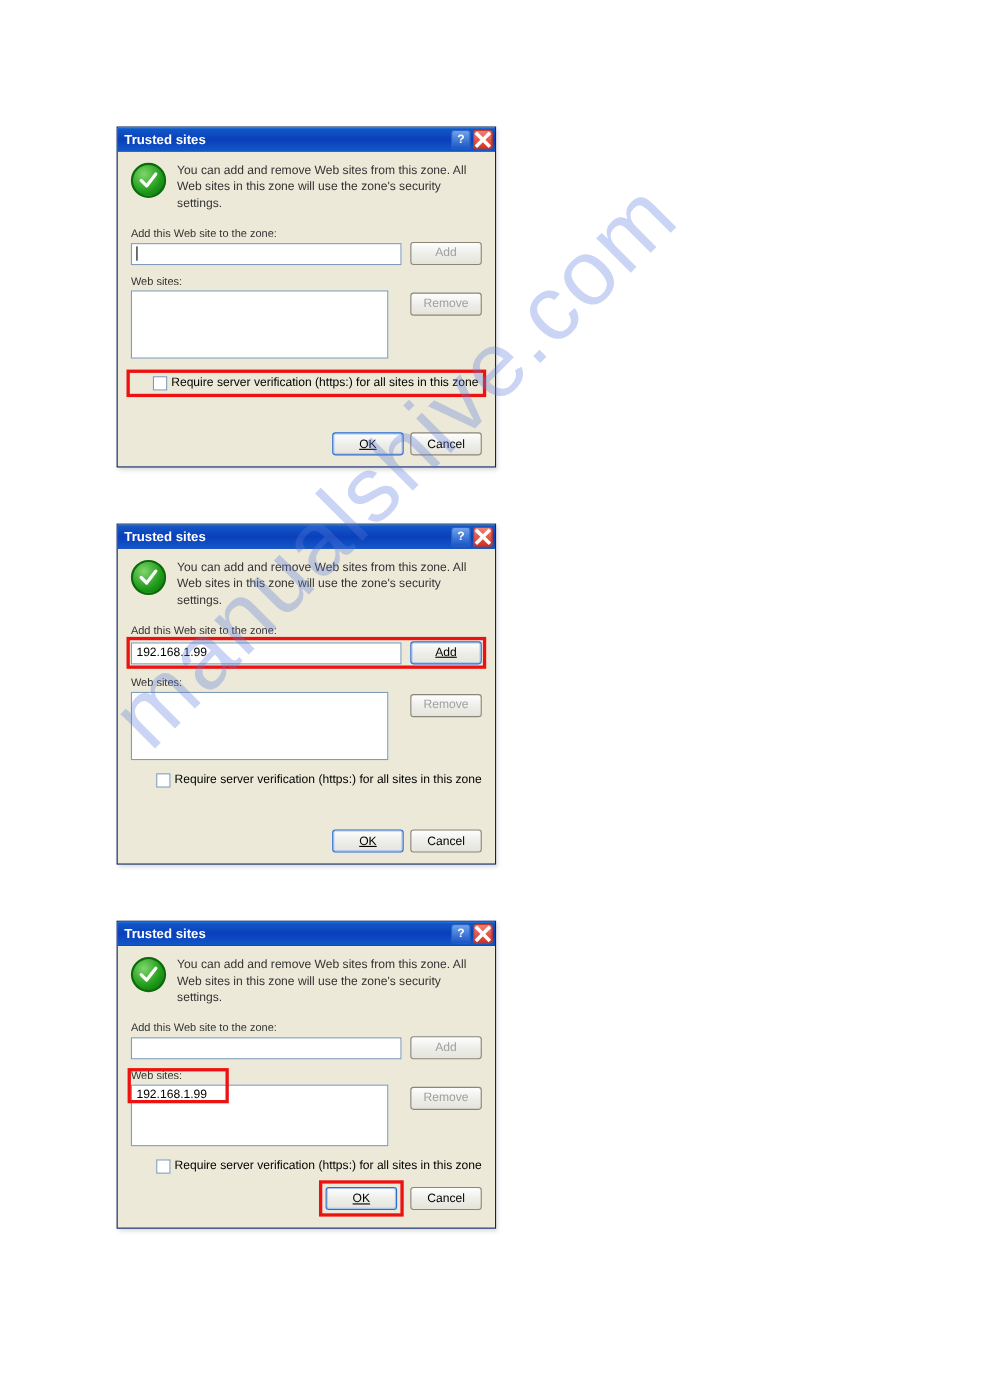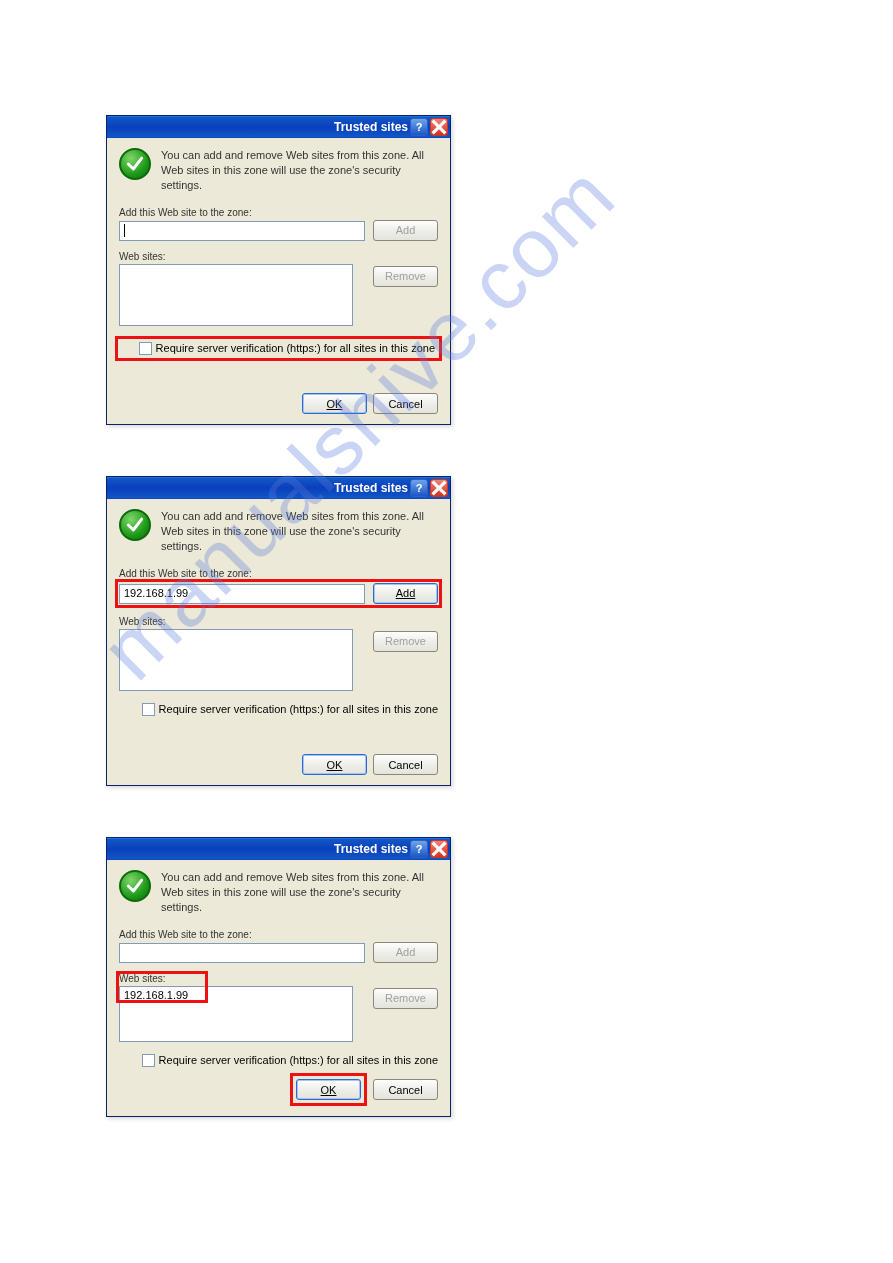--- a/index.html
+++ b/index.html
@@ -38,21 +38,20 @@
   .d3 { left: 106px; top: 837px; height: 280px; }
   .titlebar {
     height: 22px;
     background: linear-gradient(to bottom, #2a80e8 0%, #1157c7 6%, #0a3fbb 50%, #1157c7 95%, #0a3fbb 100%);
     display: flex;
     align-items: center;
     padding: 0 2px 0 6px;
     color: #ffffff;
     font-weight: bold;
     font-size: 12px;
-    text-align: right;
   }
   .titlebar .title { flex: 1; }
   .tbtn {
     width: 18px;
     height: 18px;
     margin-left: 2px;
     border-radius: 3px;
     display: flex;
     align-items: center;
     justify-content: center;

